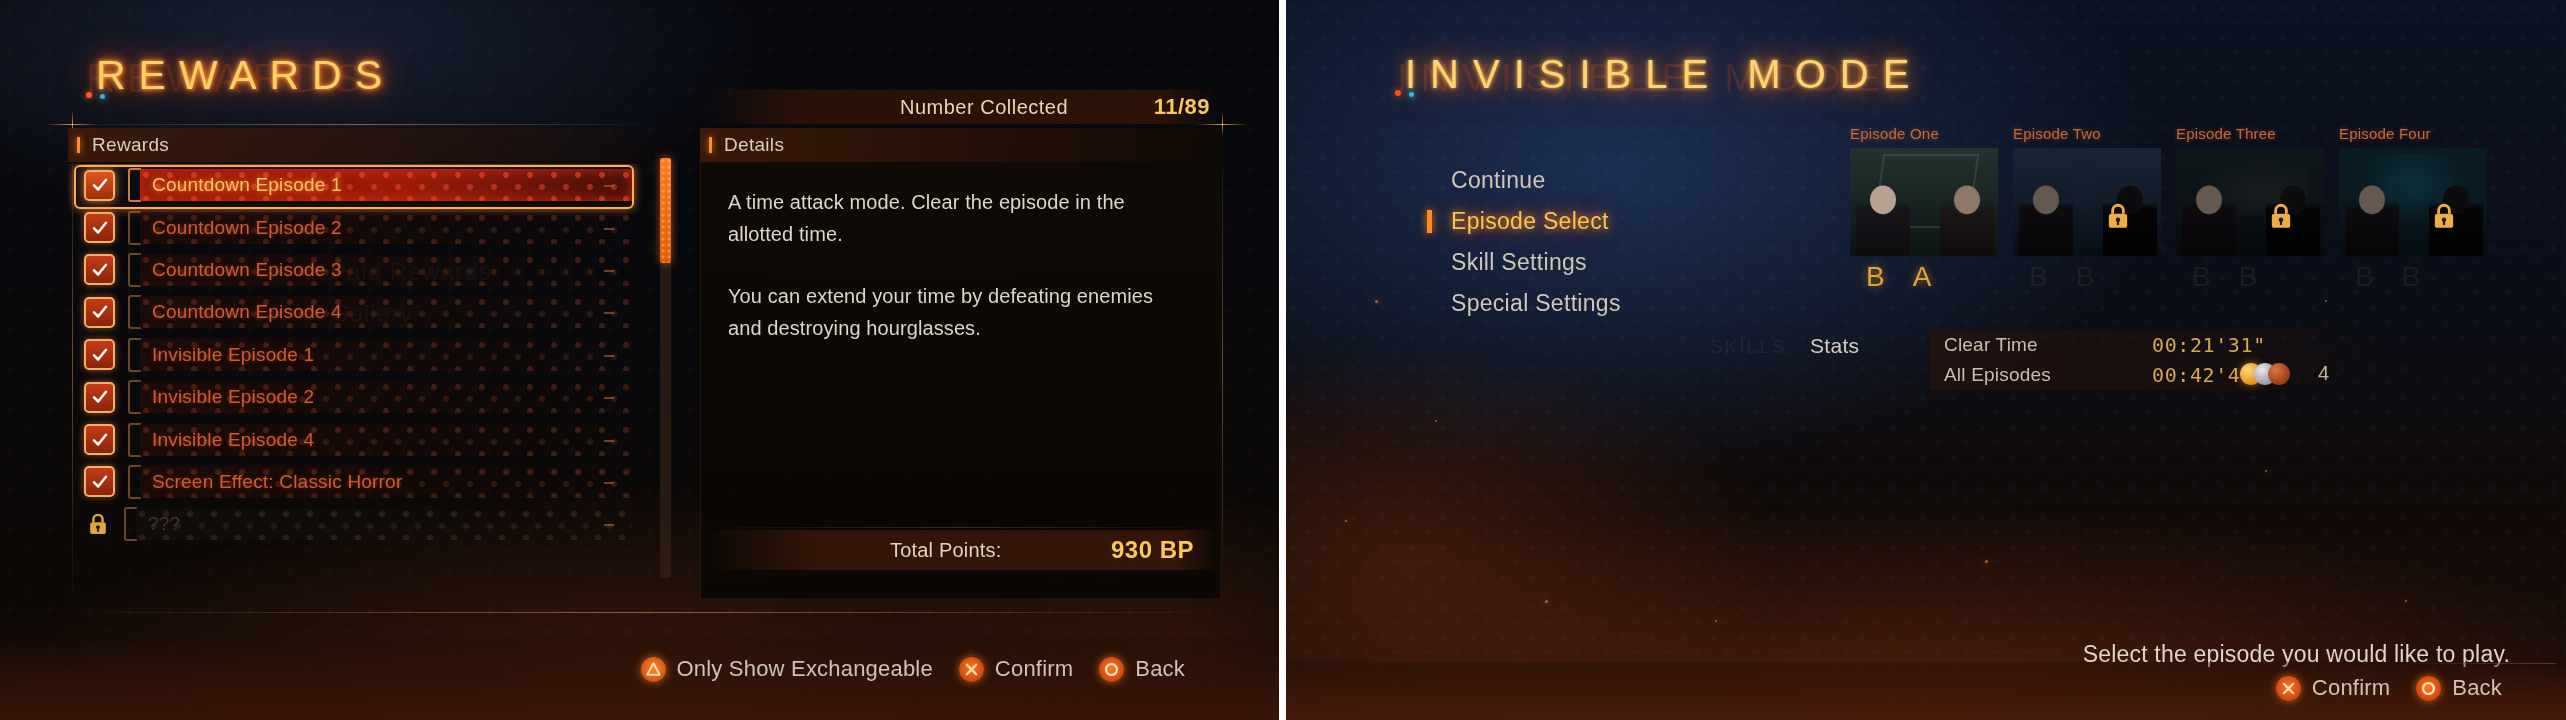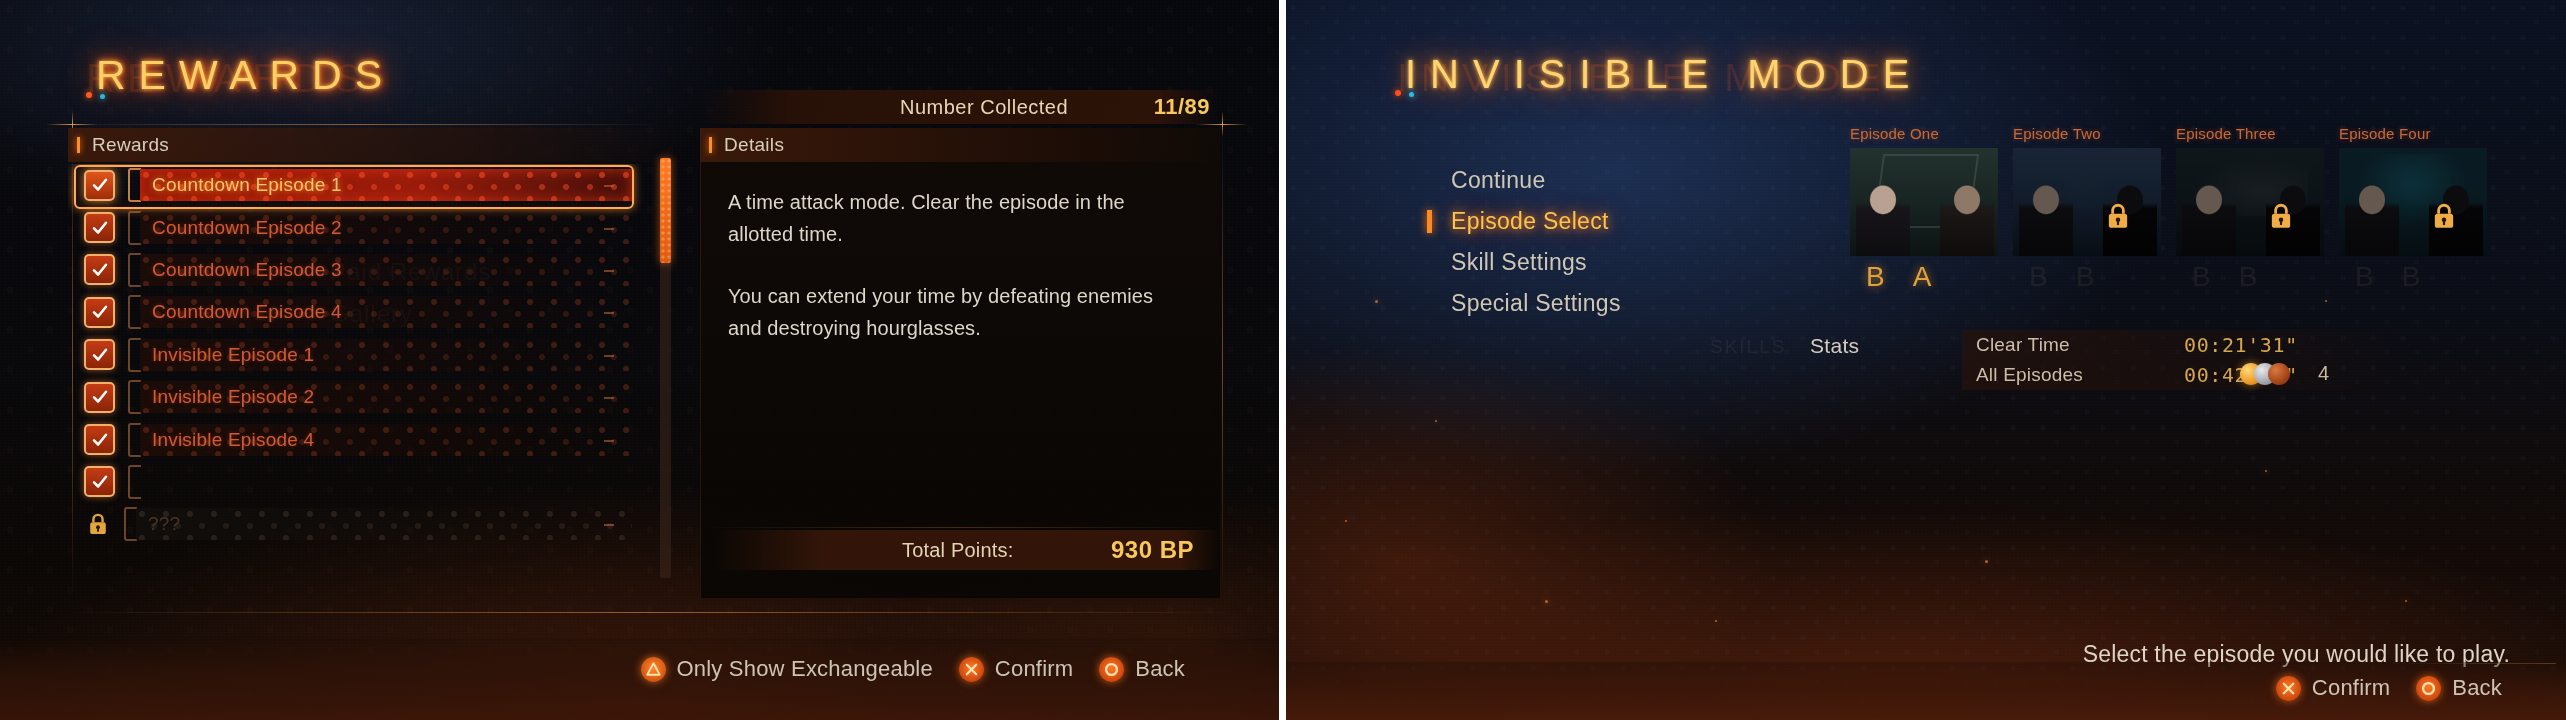--- a/index.html
+++ b/index.html
@@ -171,21 +171,21 @@
     position:absolute;inset:0;
     background:linear-gradient(180deg, rgba(16,10,6,.92), rgba(9,6,4,.96));
     border-left:1px solid rgba(120,70,40,.25);
   }
   .details-text{
     position:absolute;left:28px;top:58px;right:30px;
     font-size:20px;line-height:32px;color:#ded6c9;letter-spacing:.1px;
   }
   .details-text p{margin:0 0 30px 0;}
   .total-strip{
-    position:absolute;left:12px;right:0;bottom:28px;height:40px;
+    position:absolute;left:0;right:0;bottom:28px;height:40px;
     background:linear-gradient(90deg,rgba(36,16,6,0),rgba(52,22,8,.95) 22%,rgba(52,22,8,.95) 92%,rgba(30,13,5,0));
     display:flex;align-items:center;
   }
   .total-label{position:absolute;left:190px;font-size:20px;color:#e4d4b6;letter-spacing:.2px;}
   .total-value{position:absolute;right:26px;font-size:24px;color:#f9c85a;font-weight:700;letter-spacing:.5px;}
   .details-sep{position:absolute;left:0;right:0;bottom:70px;height:1px;background:linear-gradient(90deg,rgba(180,110,50,0),rgba(180,110,50,.35),rgba(180,110,50,0));}
 
   
   .l-hintbar{
     position:absolute;left:0;bottom:0;width:1281px;height:82px;
@@ -264,21 +264,21 @@
   .ep-ranks{height:42px;display:flex;align-items:center;gap:28px;padding-left:16px;}
   .rank{font-size:28px;color:#e0a23a;text-shadow:0 0 8px rgba(230,150,40,.7);}
   .rank.ghost{color:rgba(120,100,85,.16);text-shadow:none;}
 
   
   .stats-wrap{position:absolute;left:525px;top:330px;width:700px;height:80px;}
   .stats-title{position:absolute;left:0;top:4px;font-size:21px;color:#d6cdbe;letter-spacing:.3px;}
   .stats-ghost{position:absolute;left:-100px;top:6px;font-size:19px;color:rgba(150,130,115,.12);letter-spacing:2px;}
   .stats-rows{position:absolute;left:120px;top:0;width:470px;}
   .srow{position:relative;height:30px;display:flex;align-items:center;
-        background:linear-gradient(90deg,rgba(45,19,7,.55),rgba(35,15,6,.3) 70%,rgba(0,0,0,0));margin-left:32px;}
+        background:linear-gradient(90deg,rgba(45,19,7,.55),rgba(35,15,6,.3) 70%,rgba(0,0,0,0));}
   .srow .sk{position:absolute;left:14px;font-size:19px;color:#cbbda9;letter-spacing:.2px;}
   .srow .sv{position:absolute;left:222px;font-size:20px;color:#d6a64e;letter-spacing:.6px;font-family:"DejaVu Sans Mono",monospace;}
   .medals{position:absolute;left:430px;top:32px;display:flex;align-items:center;}
   .medal{width:22px;height:22px;border-radius:50%;margin-right:-8px;}
   .m-gold{background:radial-gradient(circle at 35% 32%,#ffd978,#e8901c 70%,#b3600c);box-shadow:0 0 8px rgba(255,170,50,.55);}
   .m-silver{background:radial-gradient(circle at 35% 32%,#e9e9ee,#9a9aa4 70%,#6b6b74);}
   .m-bronze{background:radial-gradient(circle at 35% 32%,#d9793f,#9a3c12 70%,#6e2708);}
   .medal-count{margin-left:36px;font-size:20px;color:#c9b79c;}
 
   
@@ -411,20 +411,23 @@
               <span class="rw-label">Invisible Episode 4</span>
             </span>
           </div>
           <div class="rw-row">
             <span class="rw-check">
               <svg viewBox="0 0 24 24">
                 <path d="M4 12.5 L9.5 18 L20 5" fill="none" stroke="#fff" stroke-width="3.4" stroke-linecap="round" stroke-linejoin="round"></path>
               </svg>
             </span>
             <span class="rw-bracket"></span>
+            <span class="rw-bar">
+              <span class="rw-label">Screen Effect: Classic Horror</span>
+            </span>
           </div>
           <div class="rw-row locked">
             <span class="rw-lock">
               <svg viewBox="0 0 24 26" width="22" height="24">
                 <path d="M7 11 V8 a5 5 0 0 1 10 0 v3" fill="none" stroke="#e3a63f" stroke-width="2.6"></path>
                 <rect x="3.5" y="11" width="17" height="13" rx="2.4" fill="#e3a63f"></rect>
                 <circle cx="12" cy="16.5" r="2.1" fill="#2a1606"></circle>
                 <rect x="11" y="17" width="2" height="4.4" fill="#2a1606"></rect>
               </svg>
             </span>

